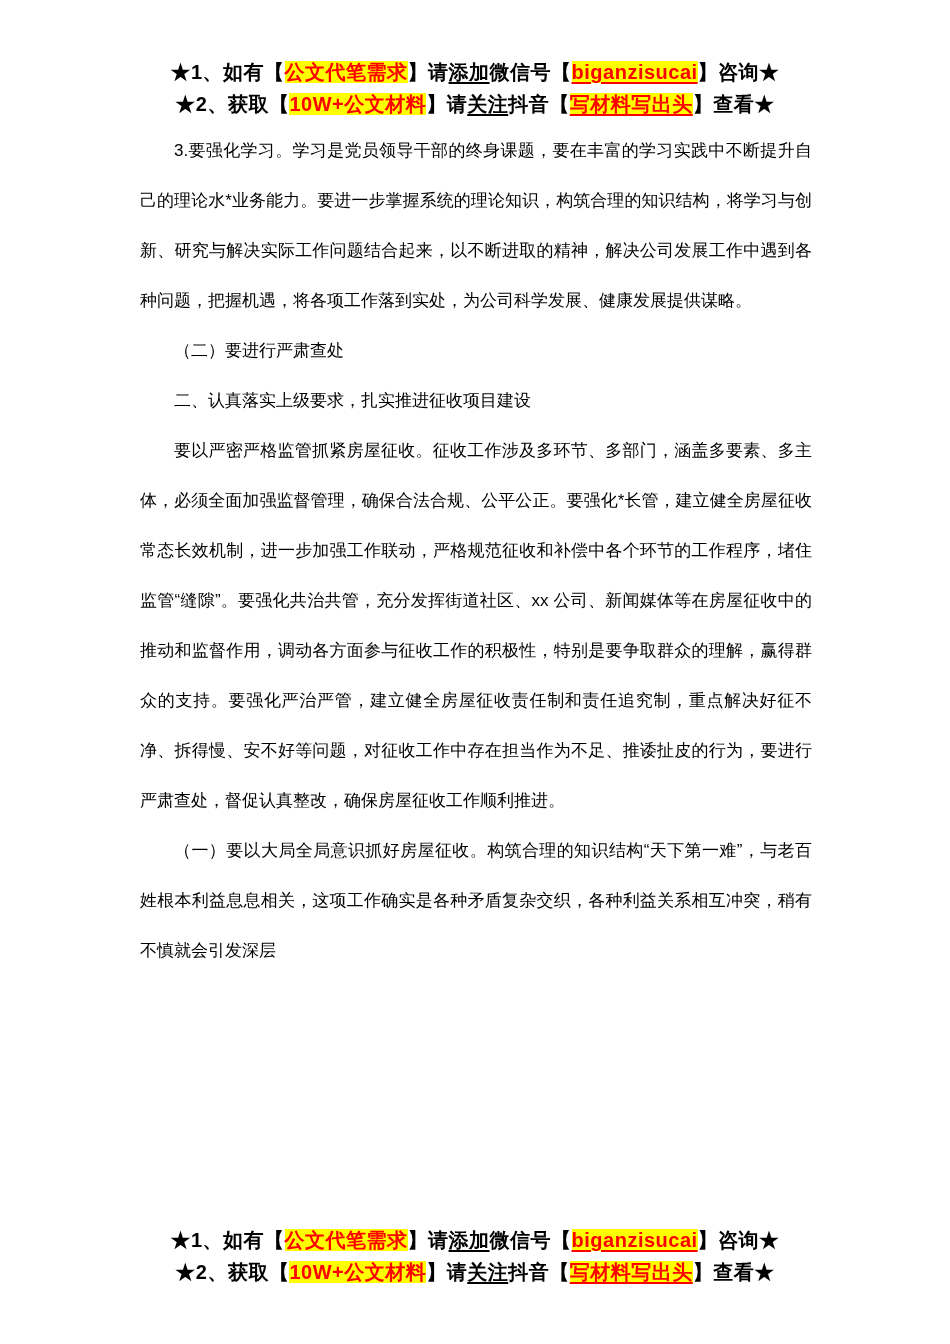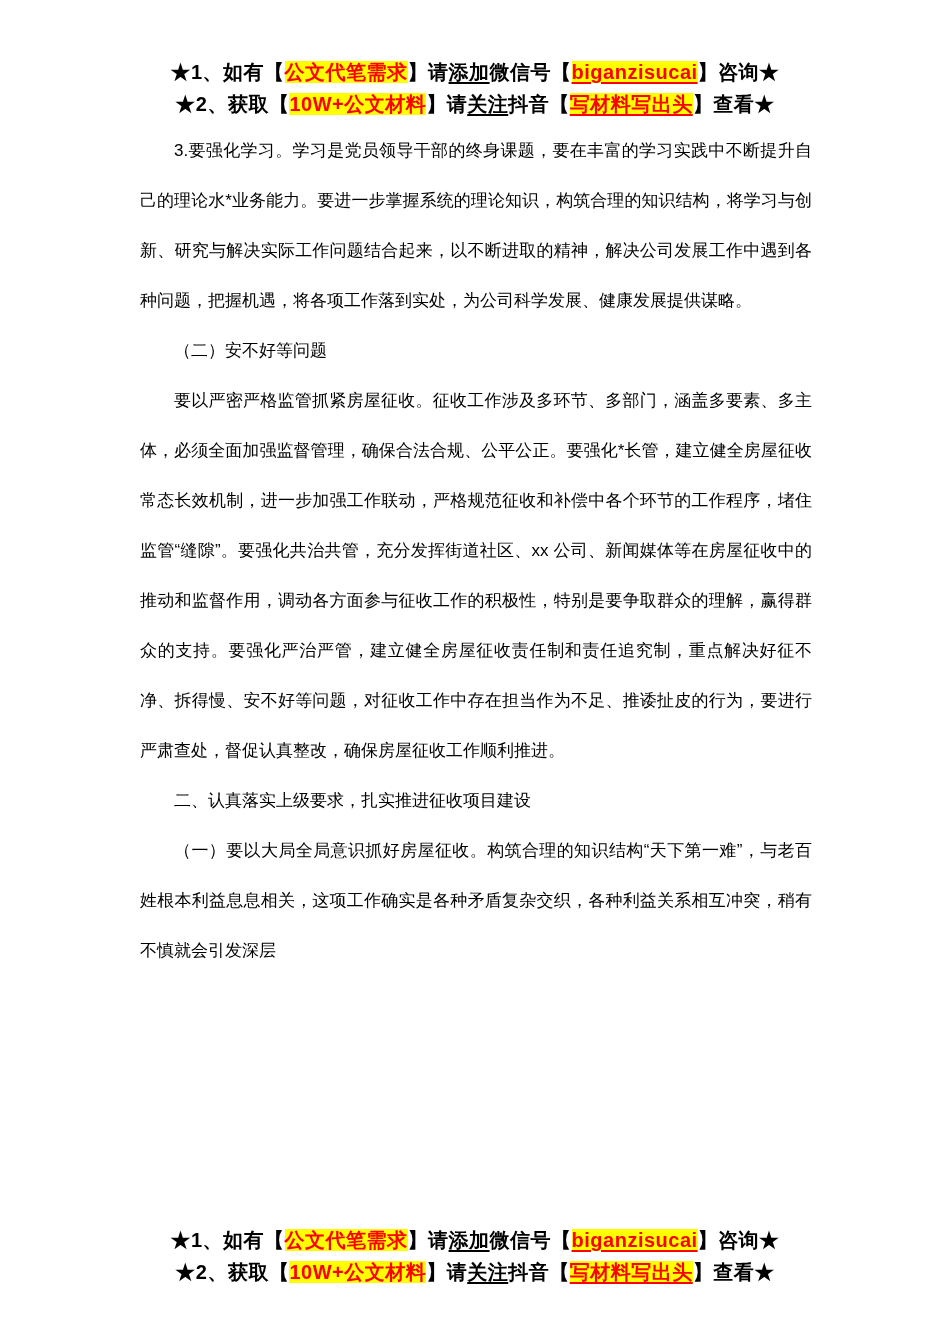--- a/index.html
+++ b/index.html
@@ -40,22 +40,22 @@
 </head>
 <body>
 
 <div class="page">
   <div class="promo promo-top" id="promo-top">
       <div class="promo-line"><span>★1、如有【</span><span class="red hl">公文代笔需求</span><span>】请</span><span class="ul">添加</span><span>微信号【</span><span class="red hl ul">biganzisucai</span><span>】咨询★</span></div>
       <div class="promo-line"><span>★2、获取【</span><span class="red hl">10W+公文材料</span><span>】请</span><span class="ul">关注</span><span>抖音【</span><span class="red hl ul">写材料写出头</span><span>】查看★</span></div>
     </div>
   <div class="doc-body" id="doc-body">
       <p>3.要强化学习。学习是党员领导干部的终身课题，要在丰富的学习实践中不断提升自己的理论水*业务能力。要进一步掌握系统的理论知识，构筑合理的知识结构，将学习与创新、研究与解决实际工作问题结合起来，以不断进取的精神，解决公司发展工作中遇到各种问题，把握机遇，将各项工作落到实处，为公司科学发展、健康发展提供谋略。</p>
-      <p>（二）安不好等问题</p>
+      <p>（二）要进行严肃查处</p>
+      <p>二、认真落实上级要求，扎实推进征收项目建设</p>
       <p>要以严密严格监管抓紧房屋征收。征收工作涉及多环节、多部门，涵盖多要素、多主体，必须全面加强监督管理，确保合法合规、公平公正。要强化*长管，建立健全房屋征收常态长效机制，进一步加强工作联动，严格规范征收和补偿中各个环节的工作程序，堵住监管“缝隙”。要强化共治共管，充分发挥街道社区、xx 公司、新闻媒体等在房屋征收中的推动和监督作用，调动各方面参与征收工作的积极性，特别是要争取群众的理解，赢得群众的支持。要强化严治严管，建立健全房屋征收责任制和责任追究制，重点解决好征不净、拆得慢、安不好等问题，对征收工作中存在担当作为不足、推诿扯皮的行为，要进行严肃查处，督促认真整改，确保房屋征收工作顺利推进。</p>
-      <p>二、认真落实上级要求，扎实推进征收项目建设</p>
       <p>（一）要以大局全局意识抓好房屋征收。构筑合理的知识结构“天下第一难”，与老百姓根本利益息息相关，这项工作确实是各种矛盾复杂交织，各种利益关系相互冲突，稍有不慎就会引发深层</p>
     </div>
   <div class="promo promo-bottom" id="promo-bottom">
       <div class="promo-line"><span>★1、如有【</span><span class="red hl">公文代笔需求</span><span>】请</span><span class="ul">添加</span><span>微信号【</span><span class="red hl ul">biganzisucai</span><span>】咨询★</span></div>
       <div class="promo-line"><span>★2、获取【</span><span class="red hl">10W+公文材料</span><span>】请</span><span class="ul">关注</span><span>抖音【</span><span class="red hl ul">写材料写出头</span><span>】查看★</span></div>
     </div>
 </div>
 
 </body></html>

